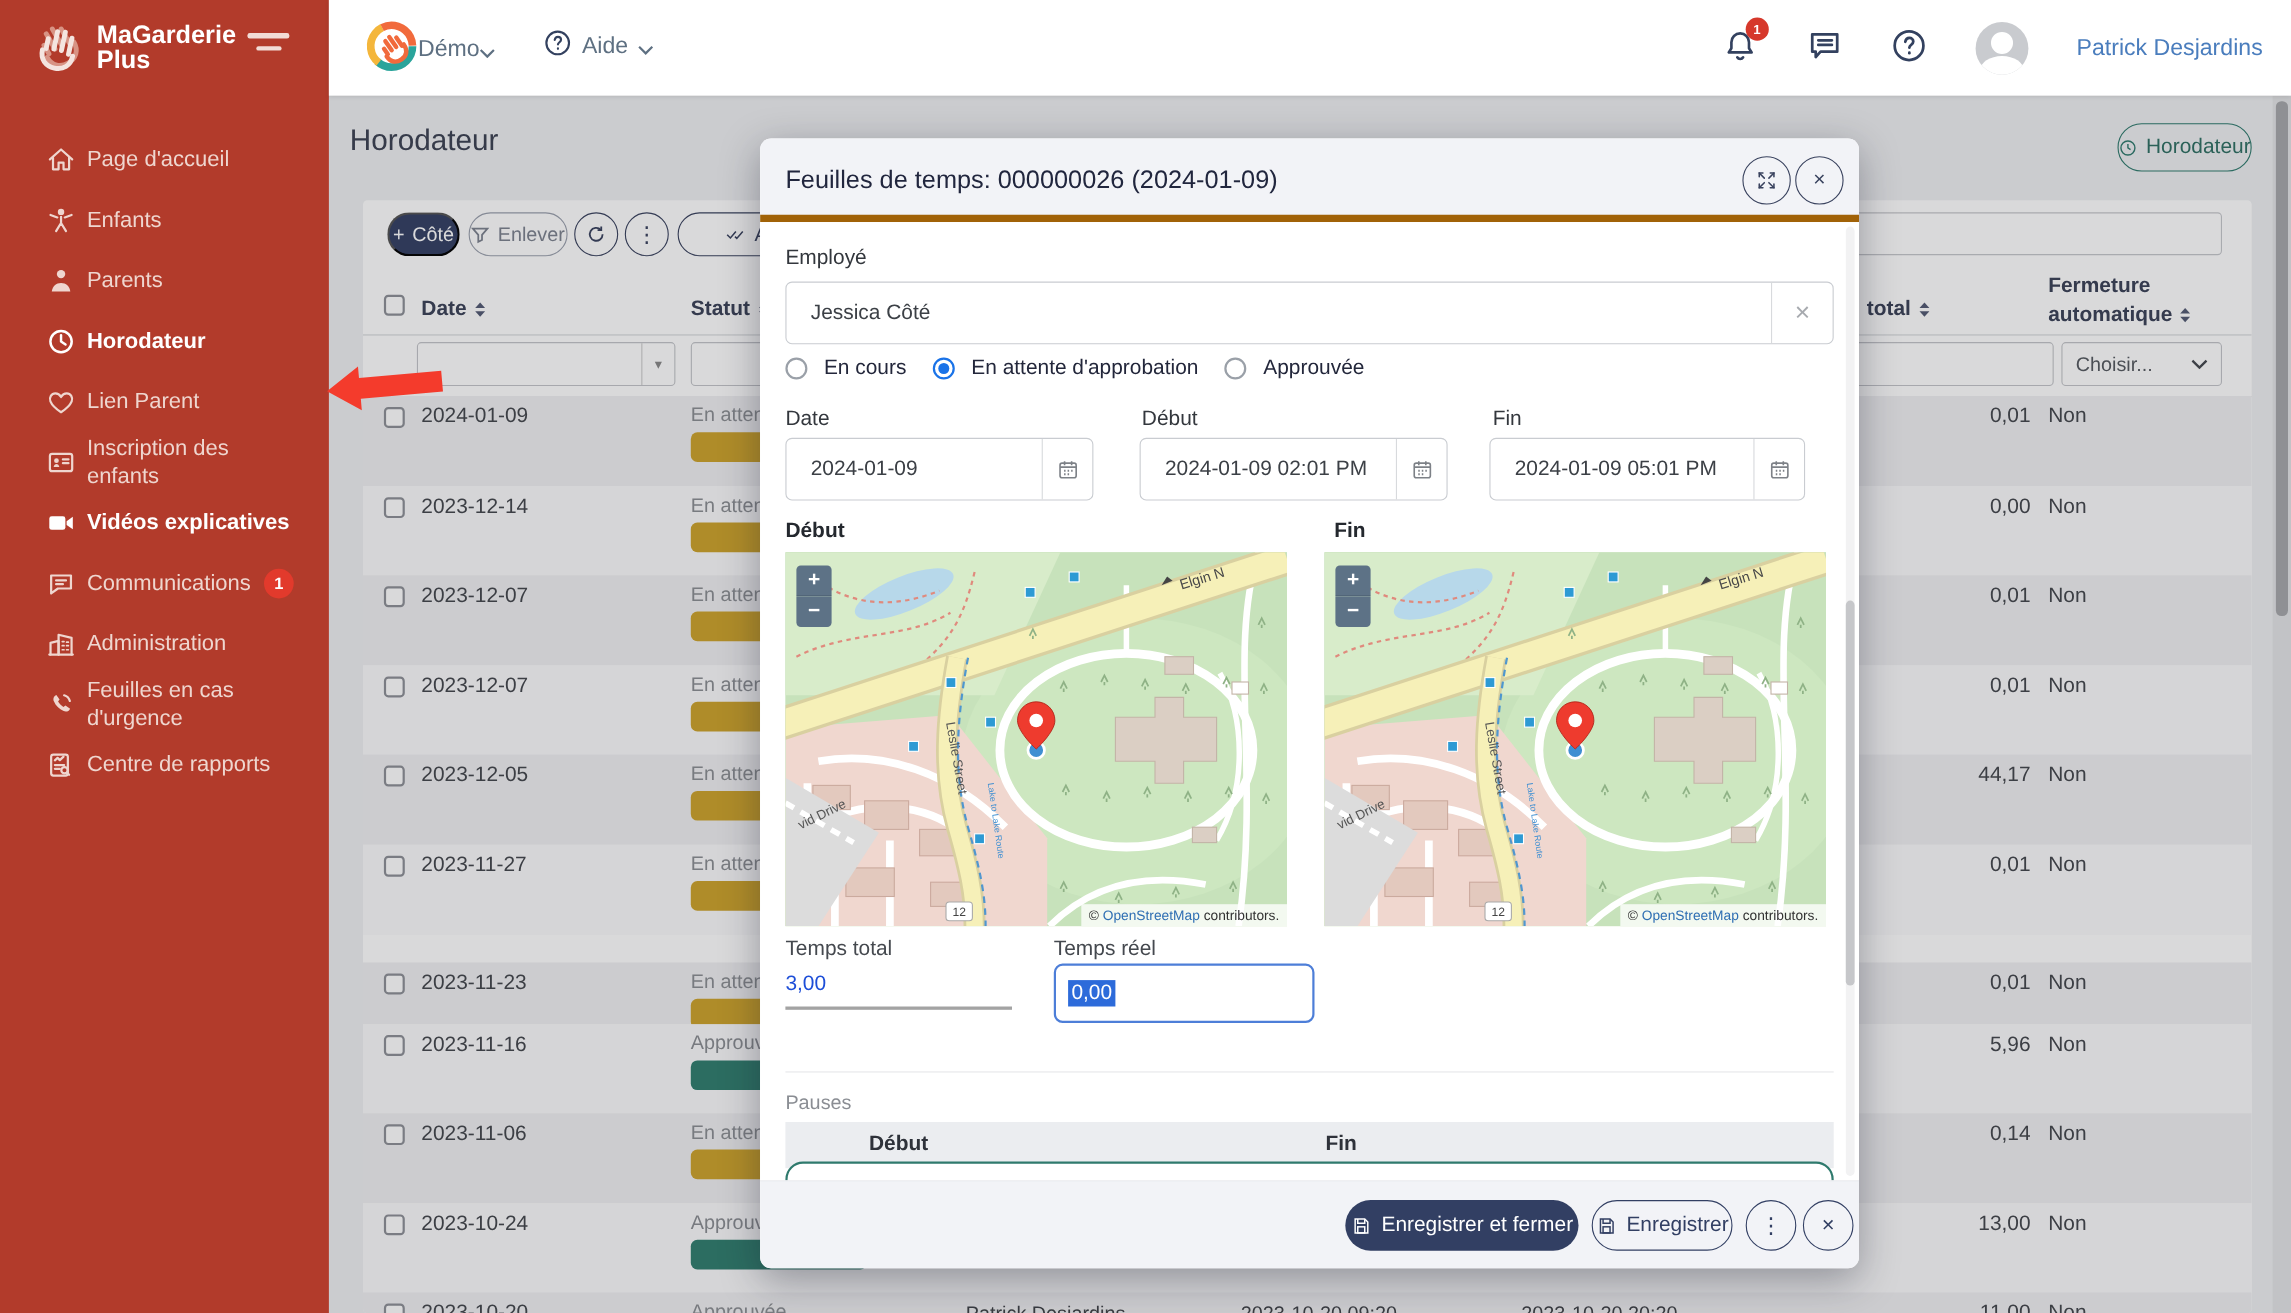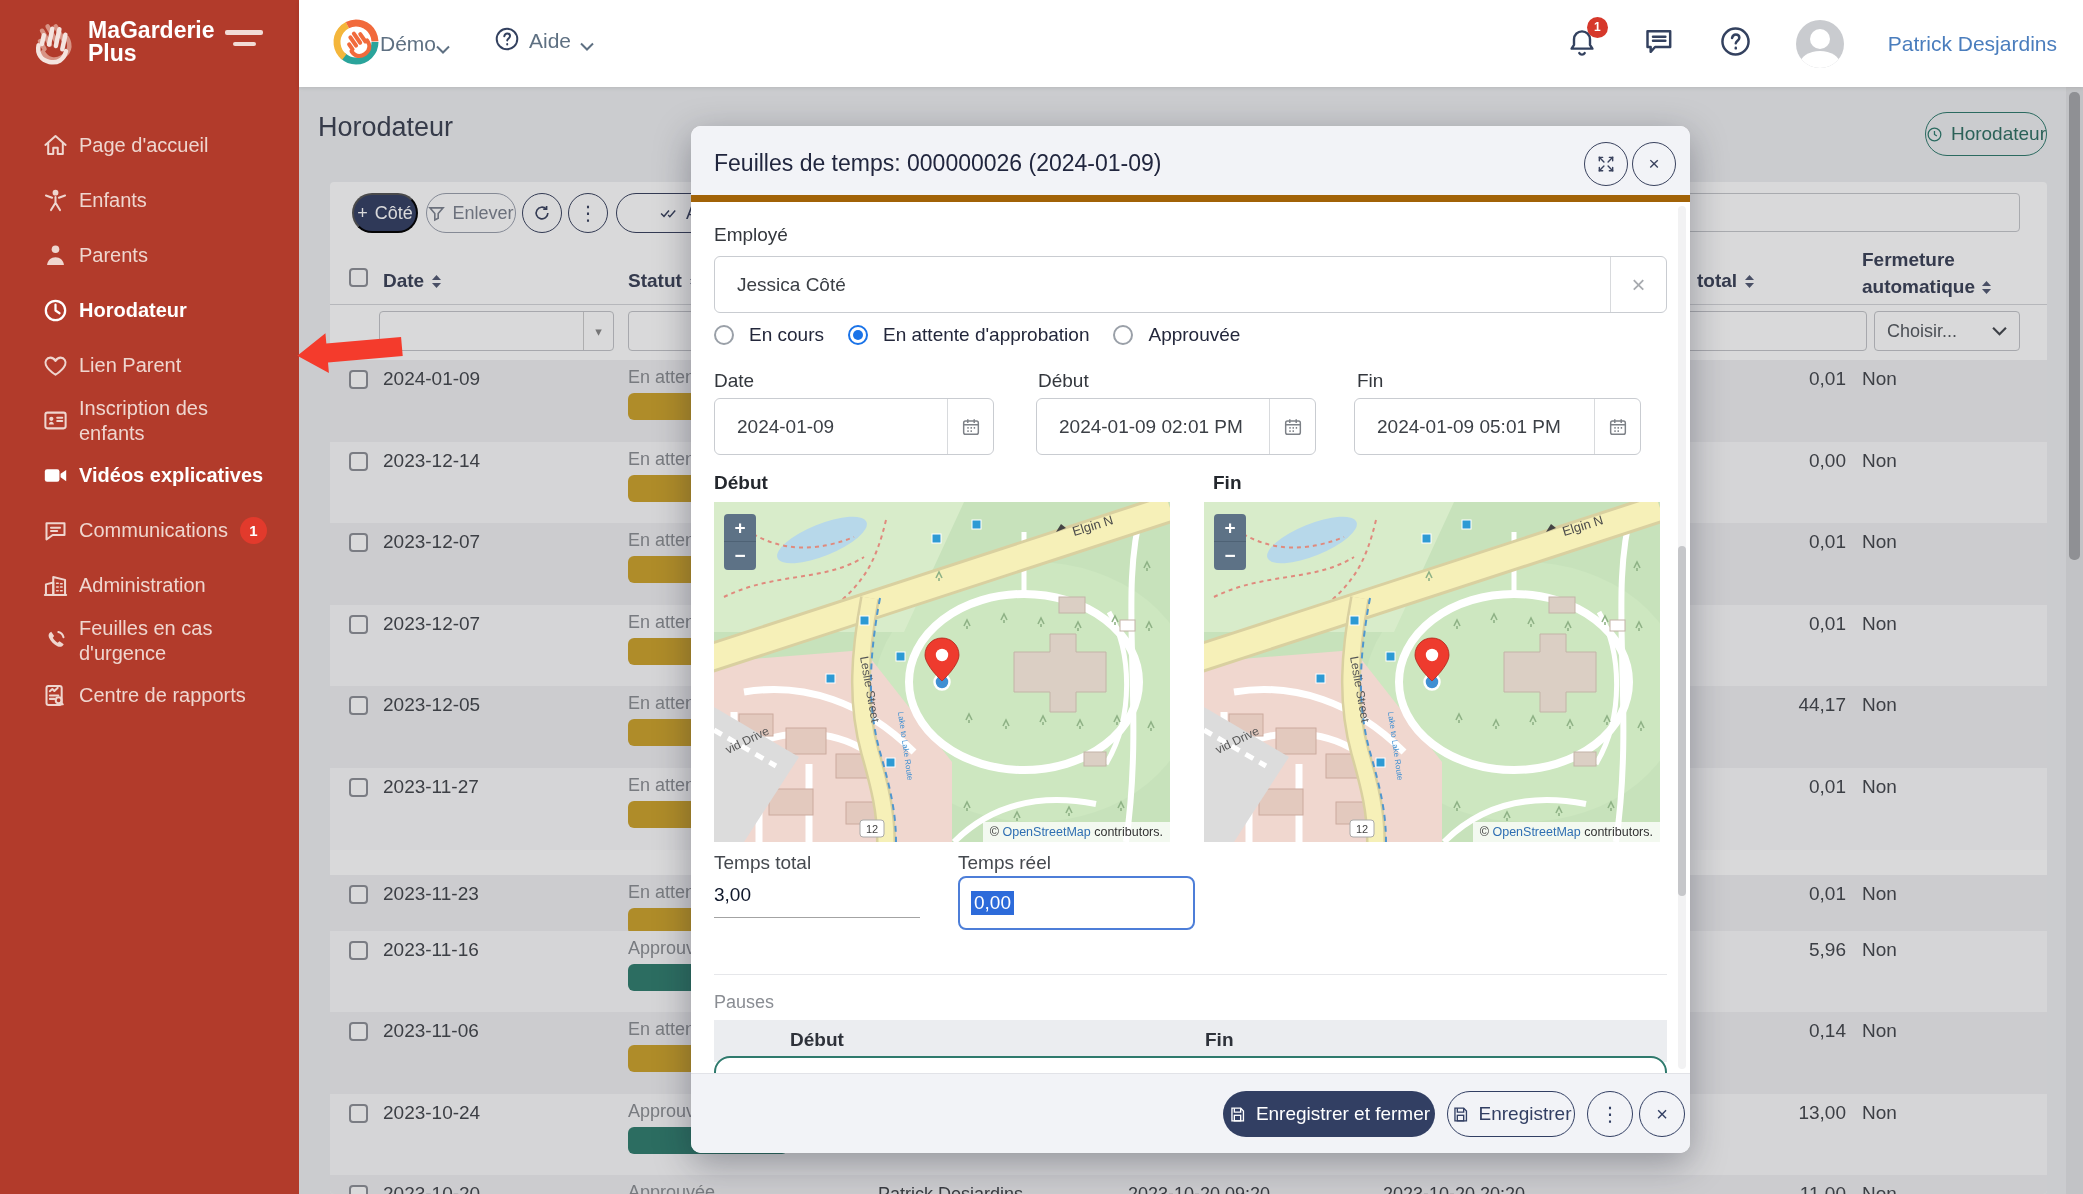--- a/index.html
+++ b/index.html
@@ -117,21 +117,21 @@
   .map-label { position:absolute; top:270px; font-size:19px; font-weight:700; color:#24282e; }
   .map-slot { position:absolute; top:300px; width:456px; height:340px; overflow:hidden; background:#c7e2bb; }
   .map-canvas { position:relative; width:100%; height:100%; }
   .map-zoom { position:absolute; left:10px; top:12px; width:32px; }
   .mzb { display:block; width:32px; height:28px; background:#5d7286; color:#fff; font-size:19px; font-weight:700; border:none; border-bottom:1px solid #4e6275; cursor:pointer; line-height:26px; }
   .mzb:first-child { border-radius:4px 4px 0 0; }
   .mzb:last-child { border-radius:0 0 4px 4px; border-bottom:none; }
   .map-attr { position:absolute; right:0; bottom:0; background:rgba(255,255,255,.78); font-size:12.5px; color:#333; padding:3px 7px; }
   .map-attr a { color:#2f6fb3; text-decoration:none; }
 
-  #tt-value { position:absolute; left:23px; top:682px; width:206px; height:34px; font-size:19px; color:#0f172a; border-bottom:1px solid #a3a3a3; }
+  #tt-value { position:absolute; left:23px; top:682px; width:206px; height:34px; font-size:19px; color:#1d4ed8; border-bottom:3px solid #a3a3a3; }
   #tr-input { position:absolute; left:267px; top:674px; width:237px; height:54px; border:2px solid #4d7ed8; border-radius:8px; background:#fff; display:flex; align-items:center; padding-left:11px; }
   #tr-sel { background:#2d6bda; color:#fff; font-size:19px; padding:1px 3px; }
 
   #m-divider { position:absolute; left:23px; top:772px; width:953px; height:1px; background:#e6e7ea; }
   #pauses-label { position:absolute; left:23px; top:790px; font-size:18px; color:#8a8d93; }
   #pauses-header { position:absolute; left:23px; top:818px; width:953px; height:42px; background:#ebedf0; }
   #pauses-header span { position:absolute; top:9px; font-size:19px; font-weight:700; color:#2e323a; }
   #ph-debut { left:76px; } #ph-fin { left:491px; }
   #btn-ajouter { position:absolute; left:23px; top:854px; width:953px; height:56px; border:2px solid #2f7a6d; border-radius:16px; color:#2f7a6d; font-size:19px; background:#fff; display:flex; align-items:center; justify-content:center; cursor:pointer; }
 

